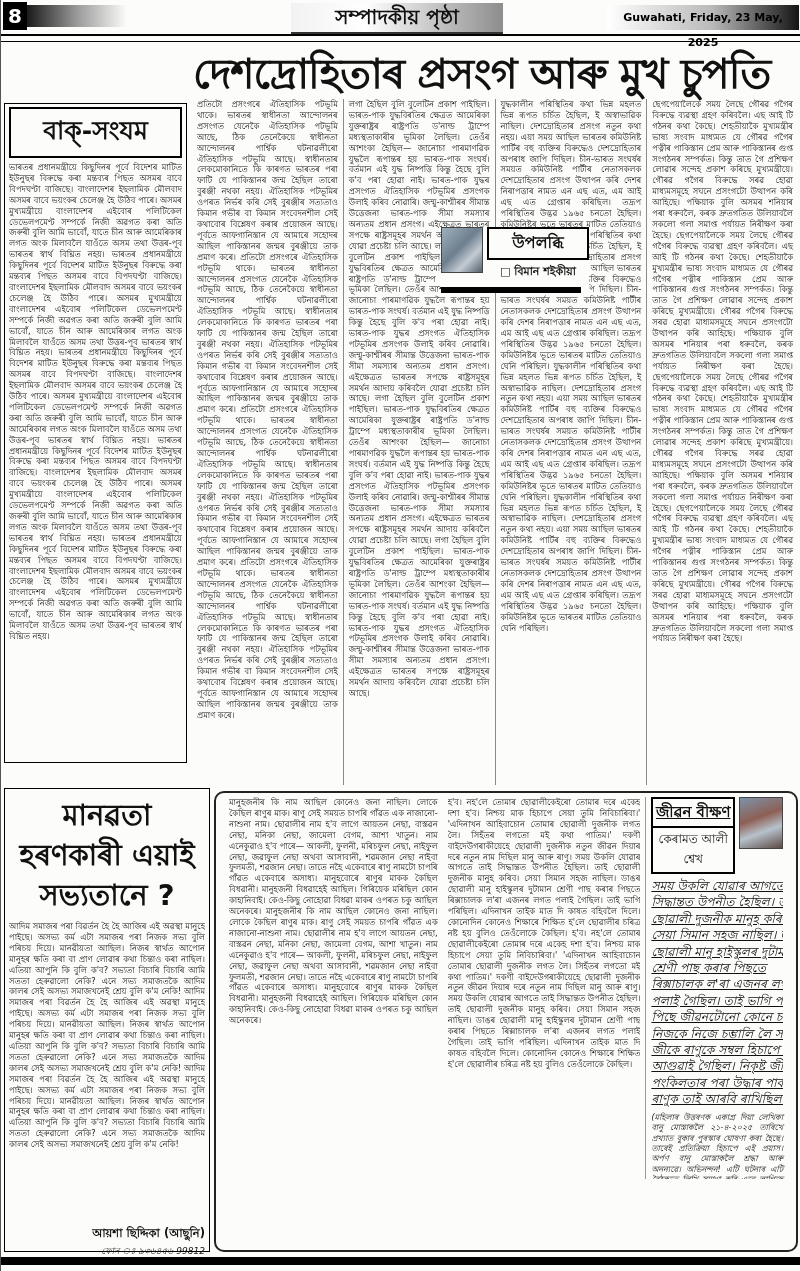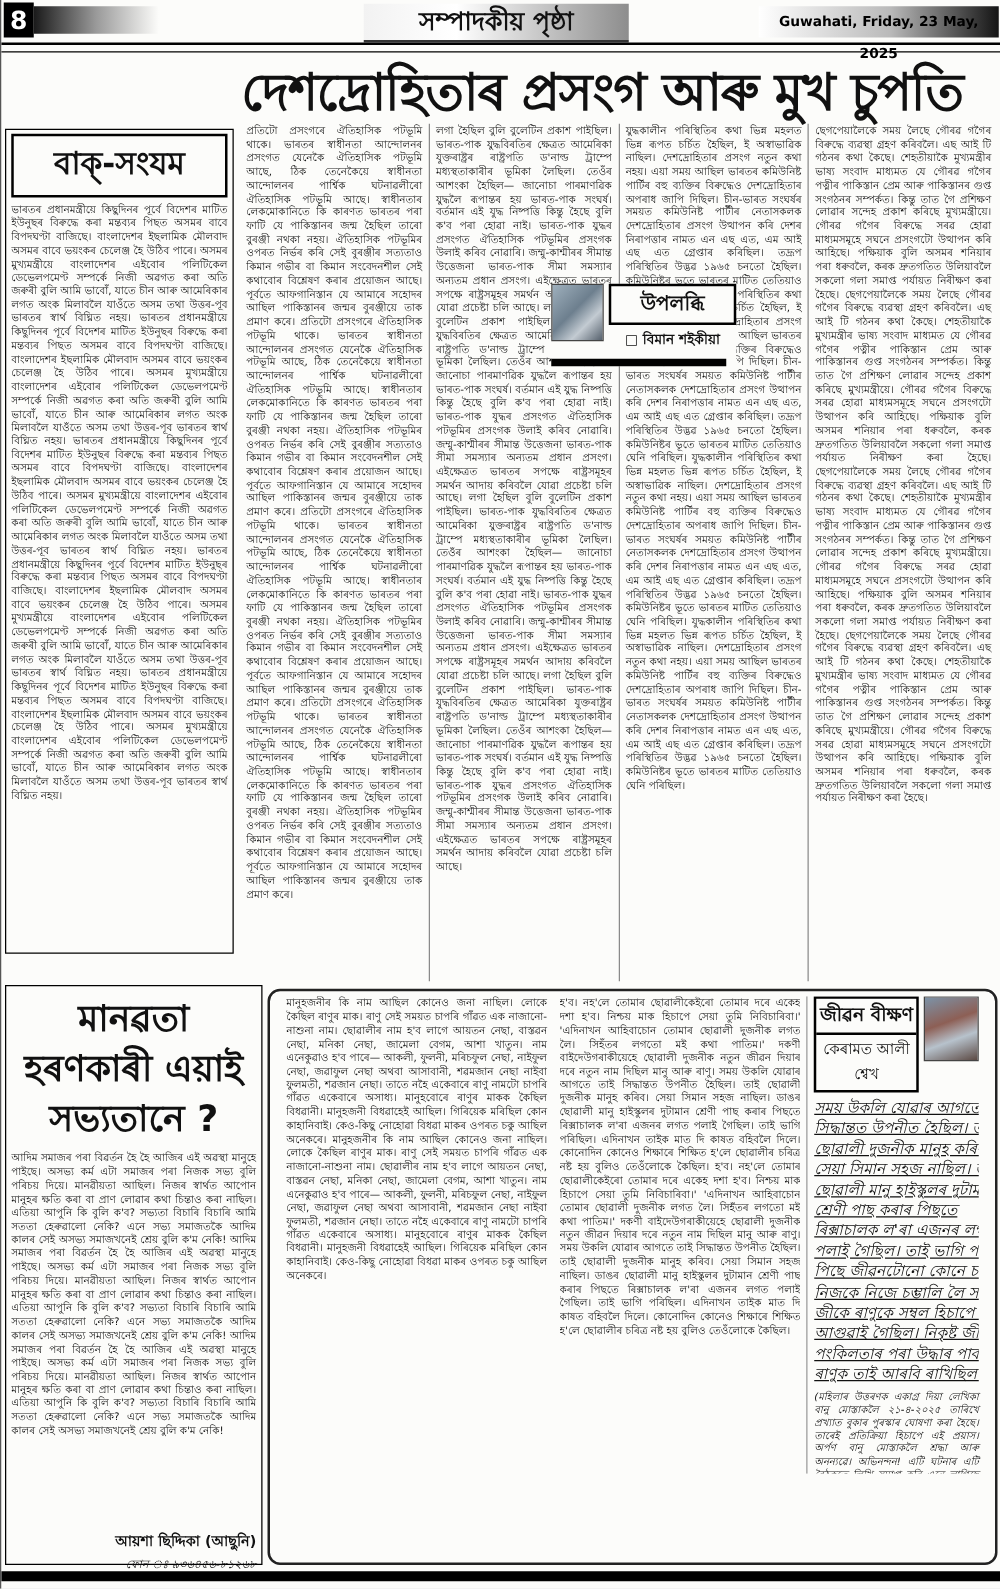--- a/index.html
+++ b/index.html
@@ -64,21 +64,21 @@
   .story-headline{font-size:48px;font-weight:bold;text-align:center;line-height:60px;white-space:nowrap;}
   .story-cols{display:flex;height:382px;overflow:hidden;}
   .story-col{overflow:hidden;padding:0 5px;}
   .story-col.c1{width:222px;}
   .story-col.c2{width:205px;}
   .story-col.c3{width:140px;border-left:1px solid #999;}
   .story .smallbody{height:100%;}
   
   .feat-head{display:flex;gap:4px;margin-bottom:4px;}
   .feat-titlebox{flex:1;border:2px solid #000;text-align:center;}
-  .feat-title{font-size:15px;font-weight:bold;border-bottom:2px solid #000;padding:1px 0;}
+  .feat-title{font-size:15px;font-weight:bold;border-bottom:2px solid #000;padding:1px 0;text-decoration:underline;}
   .feat-byline{font-size:12px;padding:2px 0;}
   .photo-feat{width:42px;height:50px;border:1px solid #444;flex:none;
             background:linear-gradient(160deg,#7c93a8 0%,#8d5f55 40%,#b7c2cc 65%,#5c4a44 100%);}
   .poem{font-size:12.2px;line-height:16.4px;font-style:italic;font-weight:500;}
   .poem > div{text-decoration:underline;white-space:nowrap;overflow:hidden;}
   .feat-cont{font-size:8px;line-height:10.4px;text-align:justify;margin-top:5px;}
   .story-note{font-size:8px;line-height:10.4px;font-style:italic;text-align:justify;margin-top:5px;}
   
   .bottom-bar{position:absolute;left:0;top:1257px;width:800px;height:8px;background:#000;}
   .red{color:#e3221b;}
@@ -123,21 +123,21 @@
         </div>
       </div>
     </div>
     <div class="inset-bar"></div>
   </div>
 
   <div class="letter">
     <div class="letter-headline">মানৱতা হৰণকাৰী এয়াই সভ্যতানে ?</div>
     <div class="smallbody">আদিম সমাজৰ পৰা বিৱৰ্তন হৈ হৈ আজিৰ এই অৱস্থা মানুহে পাইছে। অসভ্য কৰ্ম এটা সমাজৰ পৰা নিজক সভ্য বুলি পৰিচয় দিয়ে। মানৱীয়তা আছিল। নিজৰ স্বাৰ্থত আপোন মানুহৰ ক্ষতি কৰা বা প্ৰাণ লোৱাৰ কথা চিন্তাও কৰা নাছিল। এতিয়া আপুনি কি বুলি ক'ব? সভ্যতা বিচাৰি বিচাৰি আমি সততা হেৰুৱালো নেকি? এনে সভ্য সমাজতকৈ আদিম কালৰ সেই অসভ্য সমাজখনেই শ্ৰেয় বুলি ক'ম নেকি! আদিম সমাজৰ পৰা বিৱৰ্তন হৈ হৈ আজিৰ এই অৱস্থা মানুহে পাইছে। অসভ্য কৰ্ম এটা সমাজৰ পৰা নিজক সভ্য বুলি পৰিচয় দিয়ে। মানৱীয়তা আছিল। নিজৰ স্বাৰ্থত আপোন মানুহৰ ক্ষতি কৰা বা প্ৰাণ লোৱাৰ কথা চিন্তাও কৰা নাছিল। এতিয়া আপুনি কি বুলি ক'ব? সভ্যতা বিচাৰি বিচাৰি আমি সততা হেৰুৱালো নেকি? এনে সভ্য সমাজতকৈ আদিম কালৰ সেই অসভ্য সমাজখনেই শ্ৰেয় বুলি ক'ম নেকি! আদিম সমাজৰ পৰা বিৱৰ্তন হৈ হৈ আজিৰ এই অৱস্থা মানুহে পাইছে। অসভ্য কৰ্ম এটা সমাজৰ পৰা নিজক সভ্য বুলি পৰিচয় দিয়ে। মানৱীয়তা আছিল। নিজৰ স্বাৰ্থত আপোন মানুহৰ ক্ষতি কৰা বা প্ৰাণ লোৱাৰ কথা চিন্তাও কৰা নাছিল। এতিয়া আপুনি কি বুলি ক'ব? সভ্যতা বিচাৰি বিচাৰি আমি সততা হেৰুৱালো নেকি? এনে সভ্য সমাজতকৈ আদিম কালৰ সেই অসভ্য সমাজখনেই শ্ৰেয় বুলি ক'ম নেকি!</div>
     <div class="letter-sig">আয়শা ছিদ্দিকা (আছুনি)</div>
-    <div class="letter-phone">ফোন ঃ ৯৩৬৪৫৬-৮১২৬৮</div>
+    <div class="letter-phone">ফোন ঃ ৯৩৬৪৫৬-99812</div>
   </div>
 
   <div class="story">
     <div class="story-cols">
       <div class="story-col c1">
           <div class="smallbody">মানুহজনীৰ কি নাম আছিল কোনেও জনা নাছিল। লোকে কৈছিল ৰাণুৰ মাক। ৰাণু সেই সময়ত চাপৰি গাঁৱত এক নাজানো-নাশুনা নাম। ছোৱালীৰ নাম হ'ব লাগে আয়তন নেছা, বাস্তৱন নেছা, মনিকা নেছা, জামেলা বেগম, আশা খাতুন। নাম এনেকুৱাও হ'ব পাৰে— আকলী, ফুলনী, মৰিচফুল নেছা, নাইফুল নেছা, জৱাফুল নেছা অথবা আসাবানী, শৱমজান নেছা নাইবা ফুলমতী, শৱজান নেছা। তাতে নহৈ একেবাৰে ৰাণু নামটো চাপৰি গাঁৱত একেবাৰে অসাধ্য। মানুহবোৰে ৰাণুৰ মাকক কৈছিল বিধৱানী। মানুহজনী বিধৱাহেই আছিল। গিৰিয়েক মৰিছিল কোন কাহানিবাই। কেও-কিছু নোহোৱা বিধৱা মাকৰ ওপৰত চকু আছিল অনেকৰে। মানুহজনীৰ কি নাম আছিল কোনেও জনা নাছিল। লোকে কৈছিল ৰাণুৰ মাক। ৰাণু সেই সময়ত চাপৰি গাঁৱত এক নাজানো-নাশুনা নাম। ছোৱালীৰ নাম হ'ব লাগে আয়তন নেছা, বাস্তৱন নেছা, মনিকা নেছা, জামেলা বেগম, আশা খাতুন। নাম এনেকুৱাও হ'ব পাৰে— আকলী, ফুলনী, মৰিচফুল নেছা, নাইফুল নেছা, জৱাফুল নেছা অথবা আসাবানী, শৱমজান নেছা নাইবা ফুলমতী, শৱজান নেছা। তাতে নহৈ একেবাৰে ৰাণু নামটো চাপৰি গাঁৱত একেবাৰে অসাধ্য। মানুহবোৰে ৰাণুৰ মাকক কৈছিল বিধৱানী। মানুহজনী বিধৱাহেই আছিল। গিৰিয়েক মৰিছিল কোন কাহানিবাই। কেও-কিছু নোহোৱা বিধৱা মাকৰ ওপৰত চকু আছিল অনেকৰে।</div>
         </div>
       <div class="story-col c2">
           <div class="smallbody">হ'ব। নহ'লে তোমাৰ ছোৱালীকেইৰো তোমাৰ দৰে একেহ দশা হ'ব। নিশ্চয় মাক হিচাপে সেয়া তুমি নিবিচাৰিবা।' 'এদিনাখন আহিবাচোন তোমাৰ ছোৱালী দুজনীক লগত লৈ। সিহঁতৰ লগতো মই কথা পাতিম।' দকণী বাইদেউগৰাকীয়েহে ছোৱালী দুজনীক নতুন জীৱন দিয়াৰ দৰে নতুন নাম দিছিল মানু আৰু ৰাণু। সময় উকলি যোৱাৰ আগতে তাই সিদ্ধান্তত উপনীত হৈছিল। তাই ছোৱালী দুজনীক মানুহ কৰিব। সেয়া সিমান সহজ নাছিল। ডাঙৰ ছোৱালী মানু হাইস্কুলৰ দুটামান শ্ৰেণী পাছ কৰাৰ পিছতে ৰিক্সাচালক ল'ৰা এজনৰ লগত পলাই গৈছিল। তাই ভাগি পৰিছিল। এদিনাখন তাইক মাত দি কাষত বহিবলৈ দিলে। কোনোদিন কোনেও শিক্ষাৰে শিক্ষিত হ'লে ছোৱালীৰ চৰিত্ৰ নষ্ট হয় বুলিও তেওঁলোকে কৈছিল। হ'ব। নহ'লে তোমাৰ ছোৱালীকেইৰো তোমাৰ দৰে একেহ দশা হ'ব। নিশ্চয় মাক হিচাপে সেয়া তুমি নিবিচাৰিবা।' 'এদিনাখন আহিবাচোন তোমাৰ ছোৱালী দুজনীক লগত লৈ। সিহঁতৰ লগতো মই কথা পাতিম।' দকণী বাইদেউগৰাকীয়েহে ছোৱালী দুজনীক নতুন জীৱন দিয়াৰ দৰে নতুন নাম দিছিল মানু আৰু ৰাণু। সময় উকলি যোৱাৰ আগতে তাই সিদ্ধান্তত উপনীত হৈছিল। তাই ছোৱালী দুজনীক মানুহ কৰিব। সেয়া সিমান সহজ নাছিল। ডাঙৰ ছোৱালী মানু হাইস্কুলৰ দুটামান শ্ৰেণী পাছ কৰাৰ পিছতে ৰিক্সাচালক ল'ৰা এজনৰ লগত পলাই গৈছিল। তাই ভাগি পৰিছিল। এদিনাখন তাইক মাত দি কাষত বহিবলৈ দিলে। কোনোদিন কোনেও শিক্ষাৰে শিক্ষিত হ'লে ছোৱালীৰ চৰিত্ৰ নষ্ট হয় বুলিও তেওঁলোকে কৈছিল।</div>
         </div>

